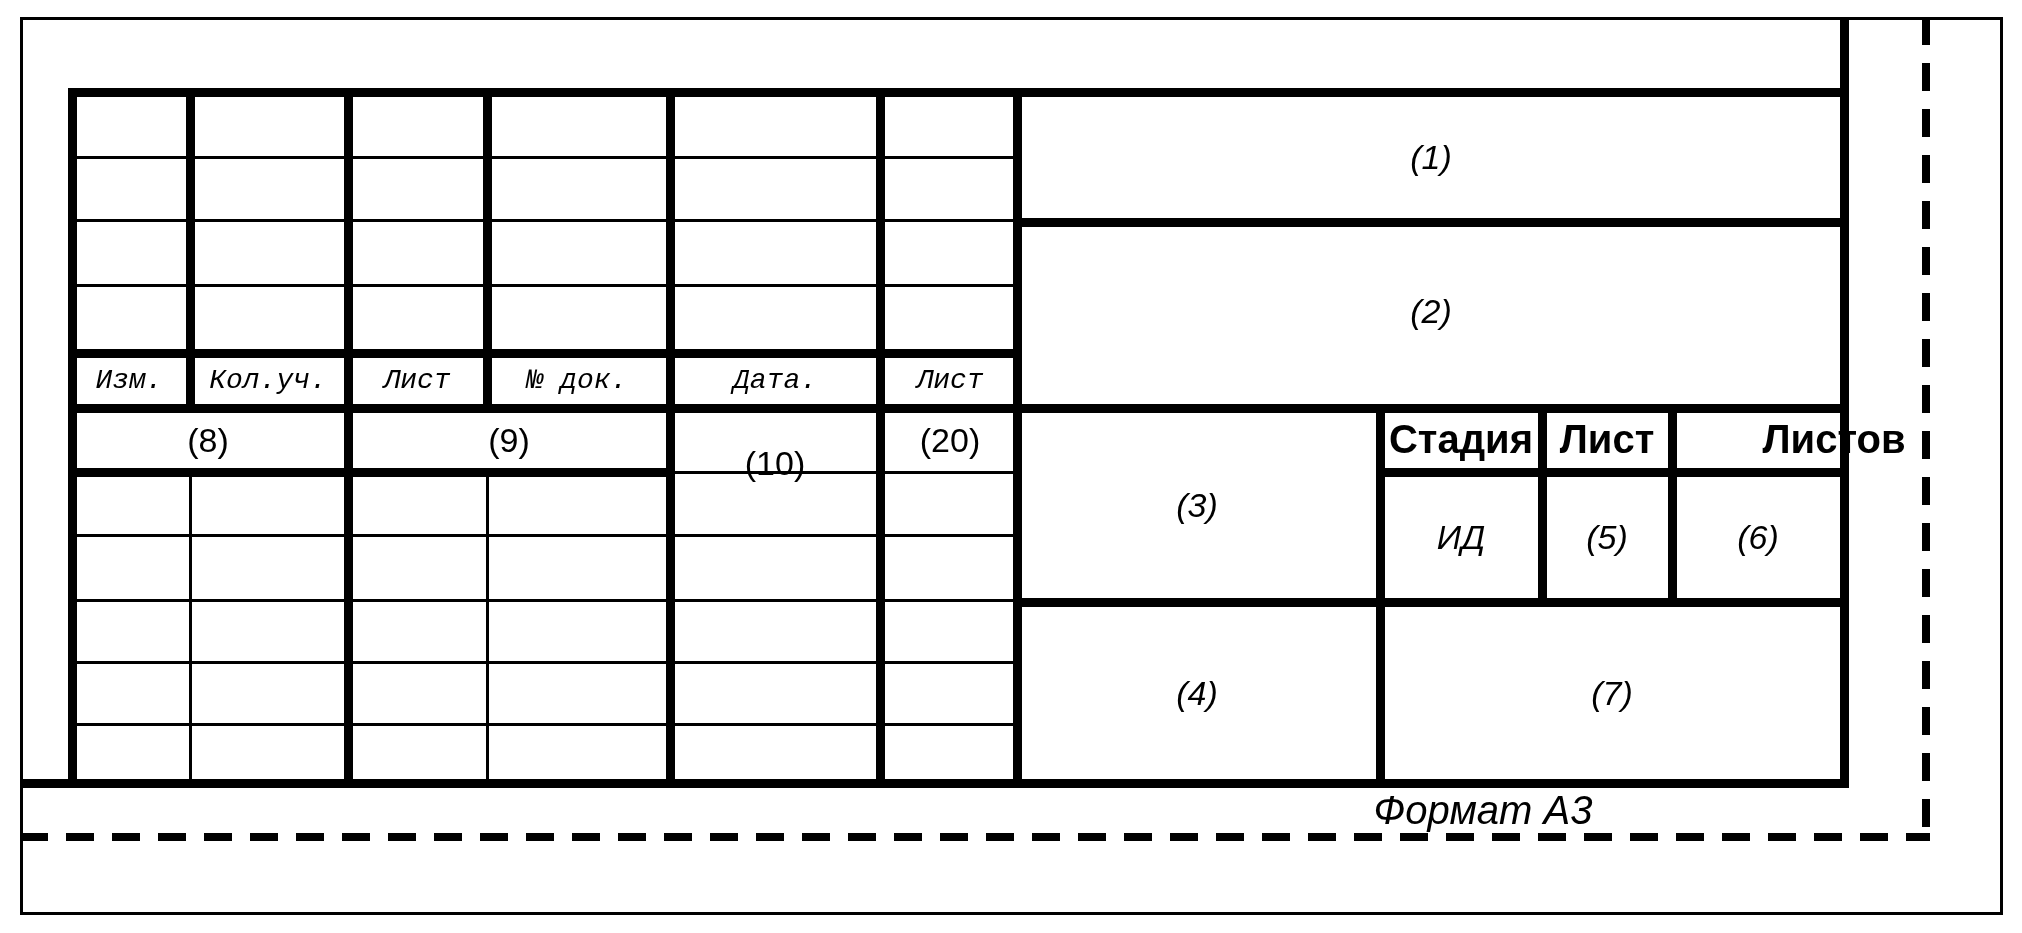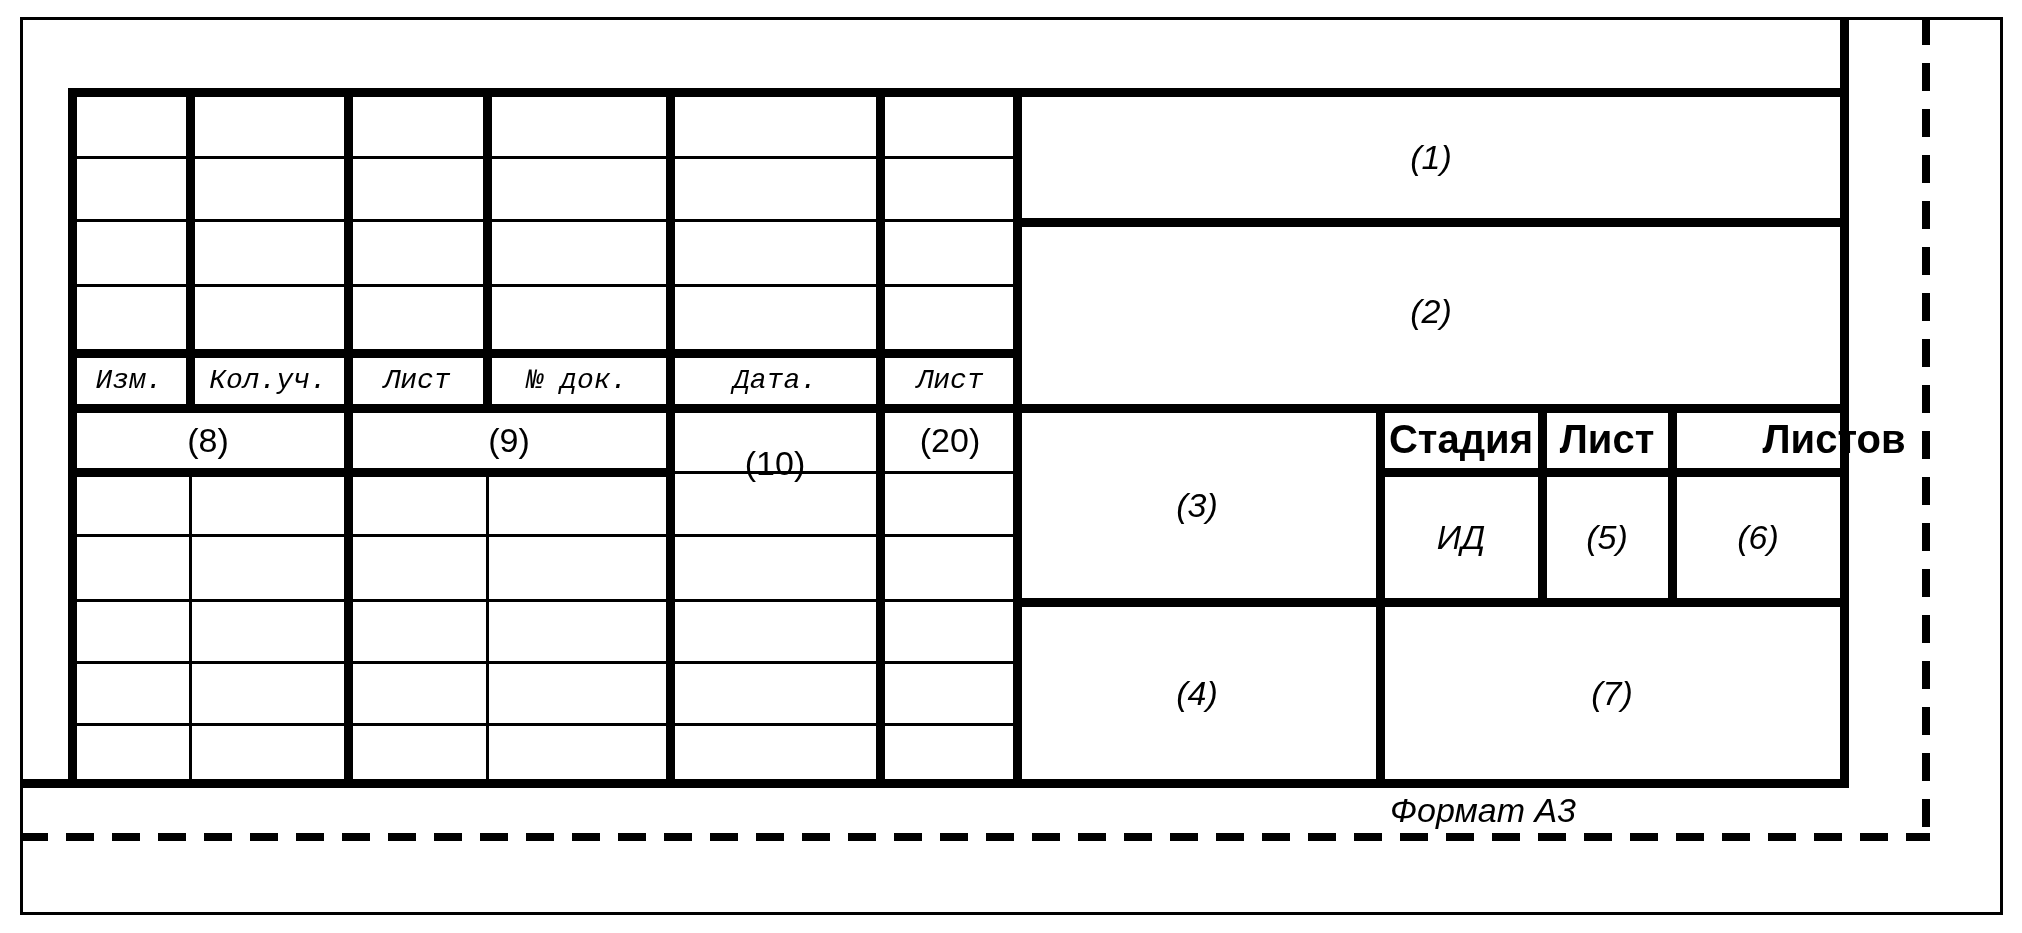--- a/index.html
+++ b/index.html
@@ -32,21 +32,21 @@
   }
   
   .lbl{
     position:absolute;transform:translate(-50%,-50%);
     white-space:nowrap;line-height:1;
   }
   .hdr-i{font-style:italic;font-size:28px;font-family:Liberation Mono, monospace;}
   .ref{font-size:34px;}
   .fld{font-style:italic;font-size:34px;}
   .stage-hdr{font-weight:bold;font-size:40px;}
-  .fmt{font-style:italic;font-size:34px;}
+  .fmt{font-style:italic;font-size:40px;}
 </style>
 </head>
 <body>
 
 <div class="canvas">
 
   <div class="outer-border"></div>
 
   <div class="dash-v" style="left:1922px;top:17px;height:824px;"></div>
   <div class="dash-h" style="left:20px;top:833px;width:1910px;"></div>

